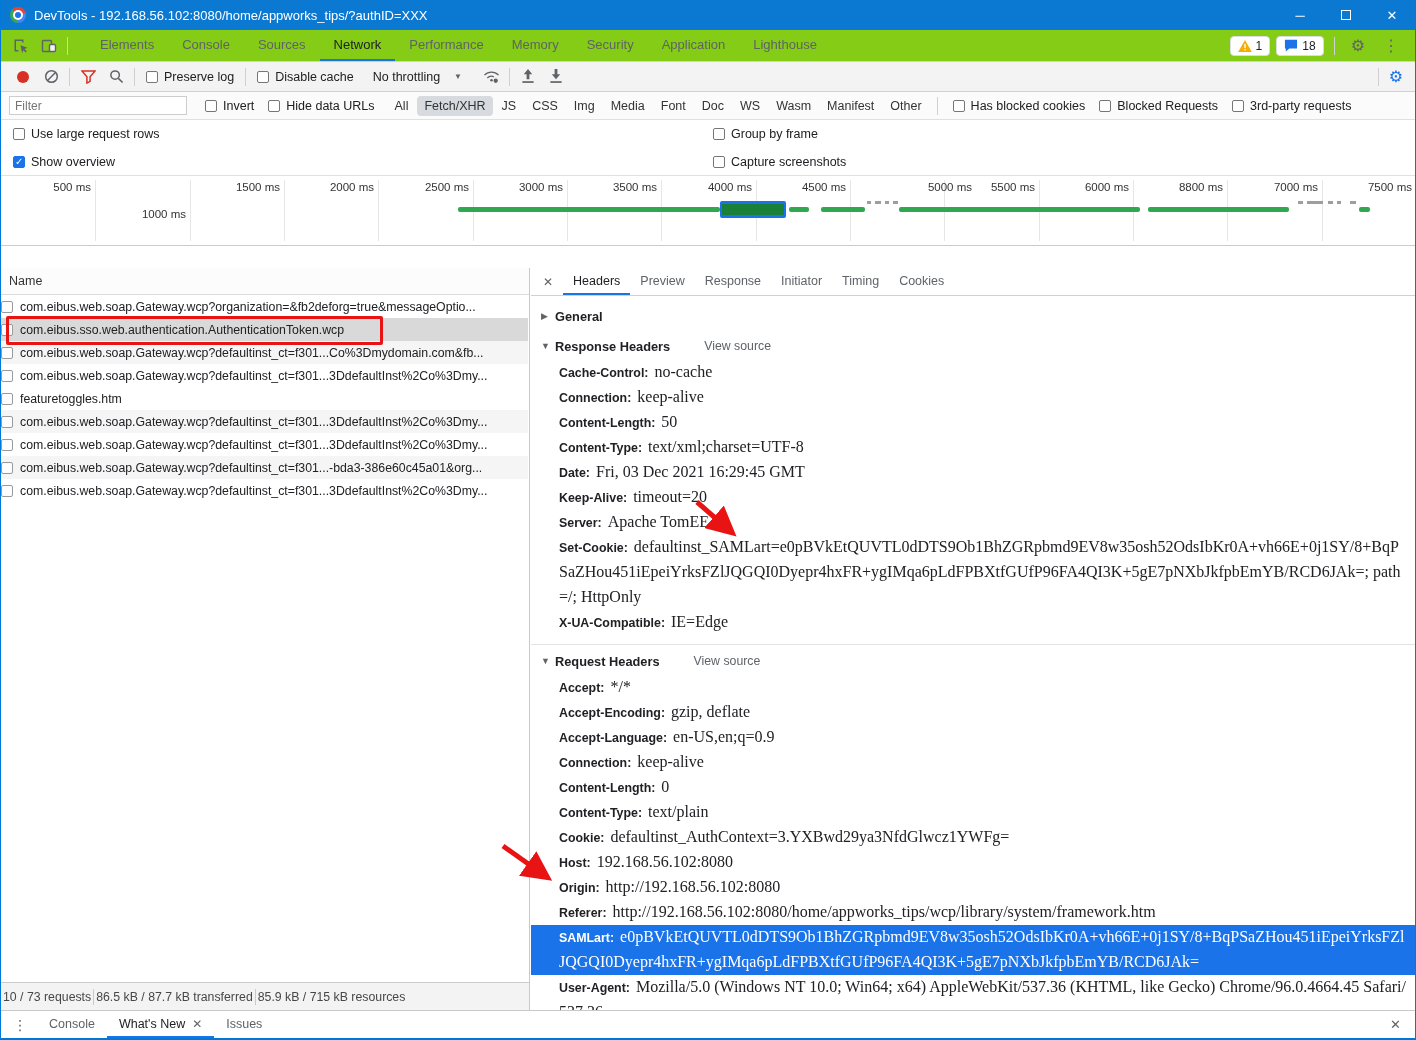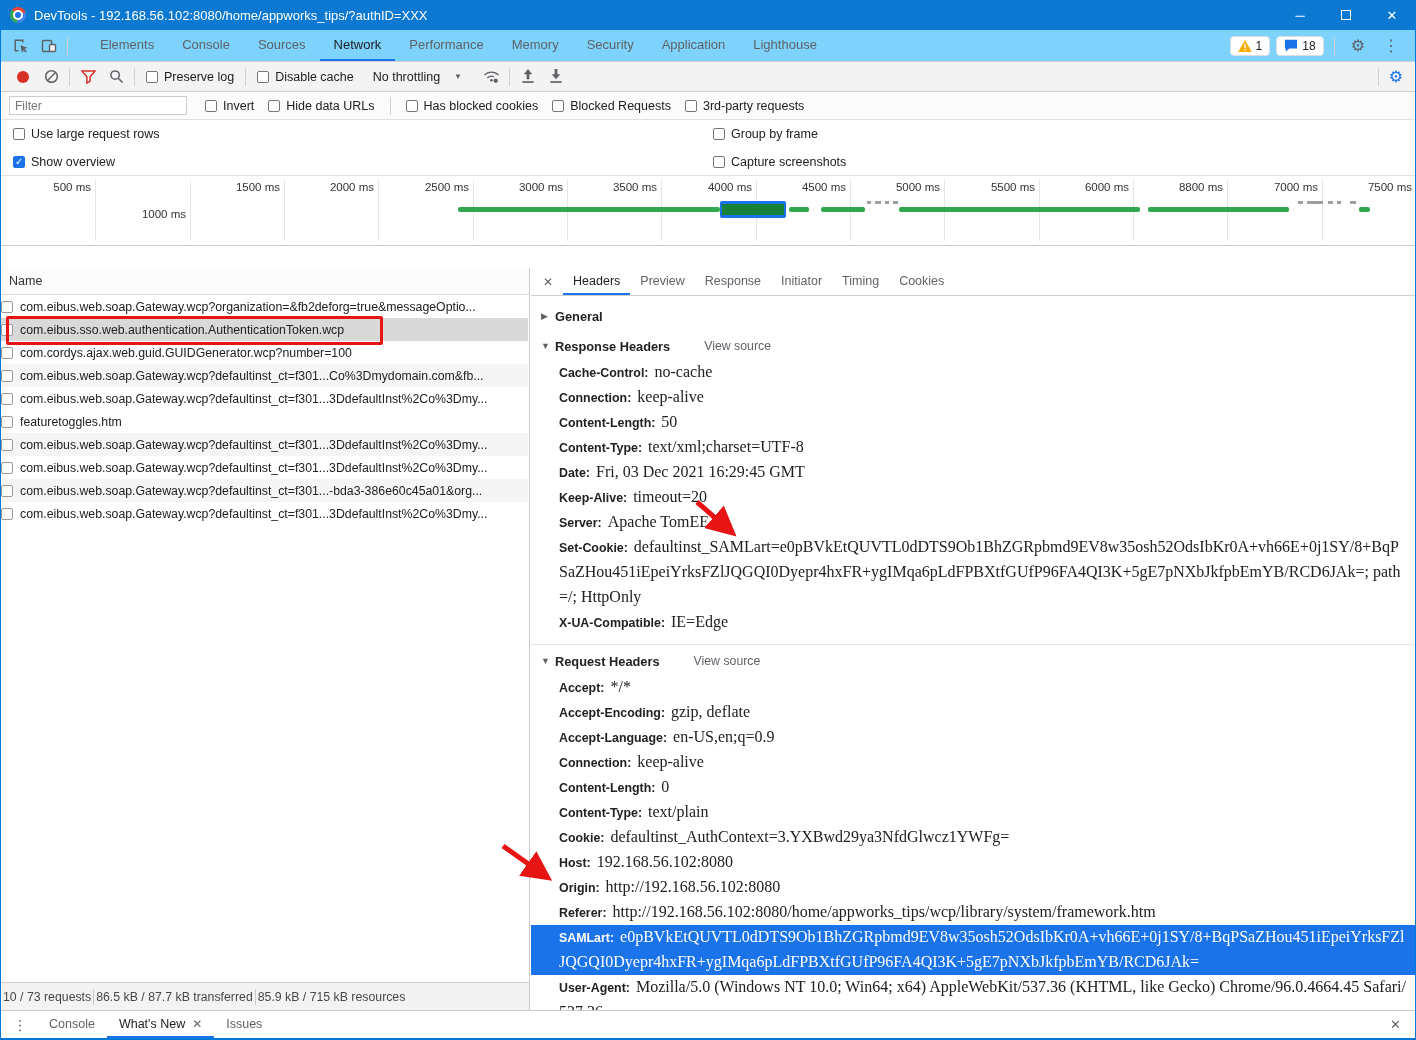--- a/index.html
+++ b/index.html
@@ -12,21 +12,21 @@
               display:flex; align-items:center; color:#fff; font-size:13px; }
   .chrome-logo { width:16px; height:16px; border-radius:50%; margin:0 8px 0 9px; position:relative;
                  background:conic-gradient(from -50deg,#ea4335 0 120deg,#4285f4 0 240deg,#34a853 0 360deg); }
   .chrome-logo::before { content:""; position:absolute; inset:3px; background:#fff; border-radius:50%; }
   .chrome-logo::after { content:""; position:absolute; inset:5px; background:#1a73e8; border-radius:50%; }
   .win-controls { margin-left:auto; display:flex; height:100%; }
   .win-btn { width:46px; height:100%; display:flex; align-items:center; justify-content:center; font-size:13px; color:#fff; }
   .max-glyph { width:10px; height:10px; border:1px solid #fff; display:inline-block; }
 
   
-  .main-tabs { position:absolute; left:0; top:30px; width:100%; height:32px; background:#7dd3fc;
+  .main-tabs { position:absolute; left:0; top:30px; width:100%; height:32px; background:#84cc16;
                border-bottom:1px solid #d0d0d0; display:flex; align-items:center; font-size:13px; color:#5f6368; }
   .tool-ic { width:28px; height:26px; display:flex; align-items:center; justify-content:center; }
   .vsep { width:1px; height:18px; background:#d0d0d0; margin:0 4px; }
   .mtabs { display:flex; height:100%; margin-left:14px; }
   .mtab { padding:0 14px; display:flex; align-items:center; height:100%; border-bottom:2px solid transparent; }
   .mtab.active { color:#202124; border-bottom:2px solid var(--accent,#1a73e8); }
   .tab-right { margin-left:auto; display:flex; align-items:center; gap:6px; padding-right:10px; }
   .badge { display:flex; align-items:center; gap:4px; border:1px solid #dadce0; background:#fff; border-radius:4px;
            padding:2px 7px; font-size:12px; color:#202124; }
   .glyph-btn { font-size:16px; color:#5f6368; padding:0 6px; }
@@ -245,20 +245,34 @@
   <div class="filter-row">
     <input class="filter-input" placeholder="Filter" style="">
     <span class="tb-item" style="margin-left:18px">
         <span class="cb"></span>
         <span>Invert</span>
       </span>
     <span class="tb-item">
         <span class="cb"></span>
         <span>Hide data URLs</span>
       </span>
+    <div class="pills">
+        <div class="pill">All</div>
+        <div class="pill active">Fetch/XHR</div>
+        <div class="pill">JS</div>
+        <div class="pill">CSS</div>
+        <div class="pill">Img</div>
+        <div class="pill">Media</div>
+        <div class="pill">Font</div>
+        <div class="pill">Doc</div>
+        <div class="pill">WS</div>
+        <div class="pill">Wasm</div>
+        <div class="pill">Manifest</div>
+        <div class="pill">Other</div>
+      </div>
     <span class="vsep" style="margin:0 8px"></span>
     <span class="tb-item">
         <span class="cb"></span>
         <span>Has blocked cookies</span>
       </span>
     <span class="tb-item">
         <span class="cb"></span>
         <span>Blocked Requests</span>
       </span>
     <span class="tb-item">
@@ -309,21 +323,21 @@
       <div class="ov-label" style="left: 398px;">2500 ms</div>
       <div class="ov-grid" style="left: 566px;"></div>
       <div class="ov-label" style="left: 492px;">3000 ms</div>
       <div class="ov-grid" style="left: 660px;"></div>
       <div class="ov-label" style="left: 586px;">3500 ms</div>
       <div class="ov-grid" style="left: 755px;"></div>
       <div class="ov-label" style="left: 681px;">4000 ms</div>
       <div class="ov-grid" style="left: 849px;"></div>
       <div class="ov-label" style="left: 775px;">4500 ms</div>
       <div class="ov-grid" style="left: 943px;"></div>
-      <div class="ov-label" style="left: 869px;">5000 ms</div>
+      <div class="ov-label" style="left: 901px;">5000 ms</div>
       <div class="ov-grid" style="left: 1038px;"></div>
       <div class="ov-label" style="left: 964px;">5500 ms</div>
       <div class="ov-grid" style="left: 1132px;"></div>
       <div class="ov-label" style="left: 1058px;">6000 ms</div>
       <div class="ov-grid" style="left: 1226px;"></div>
       <div class="ov-label" style="left: 1152px;">8800 ms</div>
       <div class="ov-grid" style="left: 1321px;"></div>
       <div class="ov-label" style="left: 1247px;">7000 ms</div>
       <div class="ov-label" style="left: 1341px;">7500 ms</div>
       <div class="ov-line" style="left: 457px; width: 262px;"></div>
@@ -348,24 +362,20 @@
     <div class="left-pane">
       <div class="grid-head">Name</div>
       <div class="req-rows">
           <div class="req-row">
             <div class="req-ic"></div>
             <span>com.eibus.web.soap.Gateway.wcp?organization=&amp;fb2deforg=true&amp;messageOptio...</span>
           </div>
           <div class="req-row selected">
             <div class="req-ic"></div>
             <span>com.eibus.sso.web.authentication.AuthenticationToken.wcp</span>
-          </div>
-          <div class="req-row">
-            <div class="req-ic"></div>
-            <span>com.cordys.ajax.web.guid.GUIDGenerator.wcp?number=100</span>
           </div>
           <div class="req-row striped">
             <div class="req-ic"></div>
             <span>com.eibus.web.soap.Gateway.wcp?defaultinst_ct=f301...Co%3Dmydomain.com&amp;fb...</span>
           </div>
           <div class="req-row">
             <div class="req-ic"></div>
             <span>com.eibus.web.soap.Gateway.wcp?defaultinst_ct=f301...3DdefaultInst%2Co%3Dmy...</span>
           </div>
           <div class="req-row">

